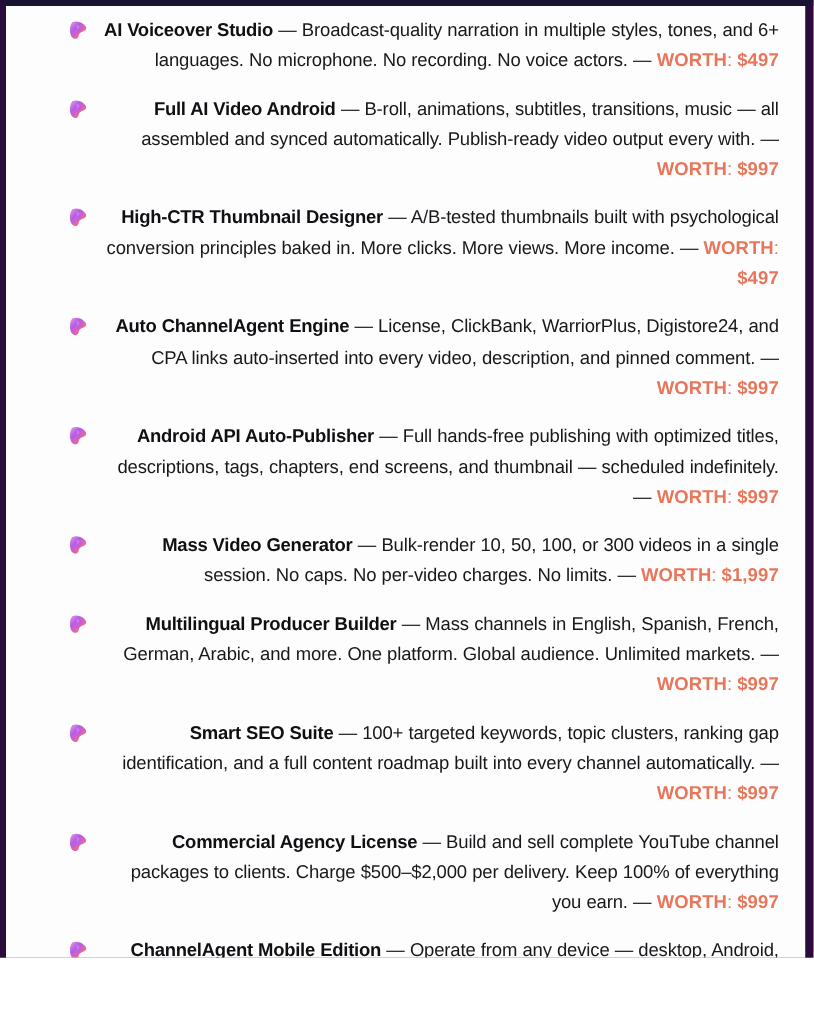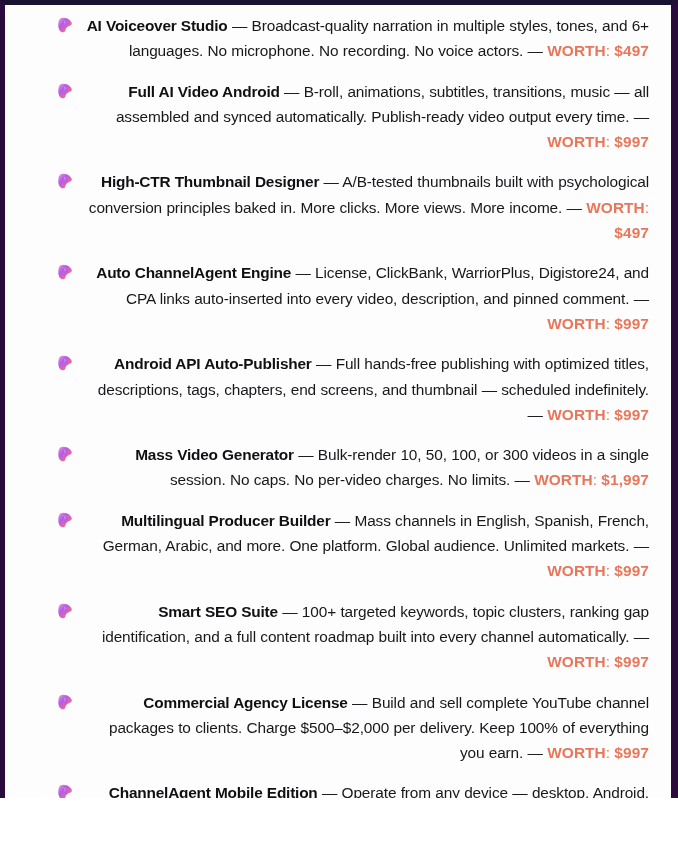--- a/index.html
+++ b/index.html
@@ -139,21 +139,21 @@
           </linearGradient>
         </defs>
         <path class="gshape" d="M3.4 2.6 C 6.6 1.3 10.6 2.0 13.2 4.2 C 15.1 5.8 16.4 7.6 15.2 9.2
                  C 14.0 10.8 11.3 10.5 10.0 12.0 C 8.8 13.4 9.3 15.9 7.6 16.9
                  C 5.8 17.9 3.2 16.5 2.2 14.2 C 1.0 11.3 1.1 7.3 2.1 4.6 Z" fill="url(#bulletgrad1)"></path>
         <path class="gshape2" d="M7.5 5.0 L 14.6 9.3 L 7.5 13.6 Z" fill="url(#bulletgrad1)" opacity="0.95"></path>
       </svg>
     </span>
     <span class="feature-name">Full AI Video Android</span>
     <span class="dash"> — </span>
-    <span class="feature-desc">B-roll, animations, subtitles, transitions, music — all assembled and synced automatically. Publish-ready video output every time.</span>
+    <span class="feature-desc">B-roll, animations, subtitles, transitions, music — all assembled and synced automatically. Publish-ready video output every with.</span>
     <span class="dash"> — </span>
     <span class="worth-label" style="color: rgb(232, 118, 90);">WORTH</span><span class="worth-colon" style="color: rgb(232, 118, 90);">: </span>
     <span class="worth-value" style="color: rgb(232, 118, 90);">$997</span>
   </li>
 
   <li class="feature-item" style="color: rgb(24, 24, 28);">
     <span class="bullet-icon">
       <svg viewBox="0 0 20 20" width="19" height="19" aria-hidden="true">
         <defs>
           <linearGradient class="gid" x1="0" y1="0" x2="1" y2="1" id="bulletgrad2">

